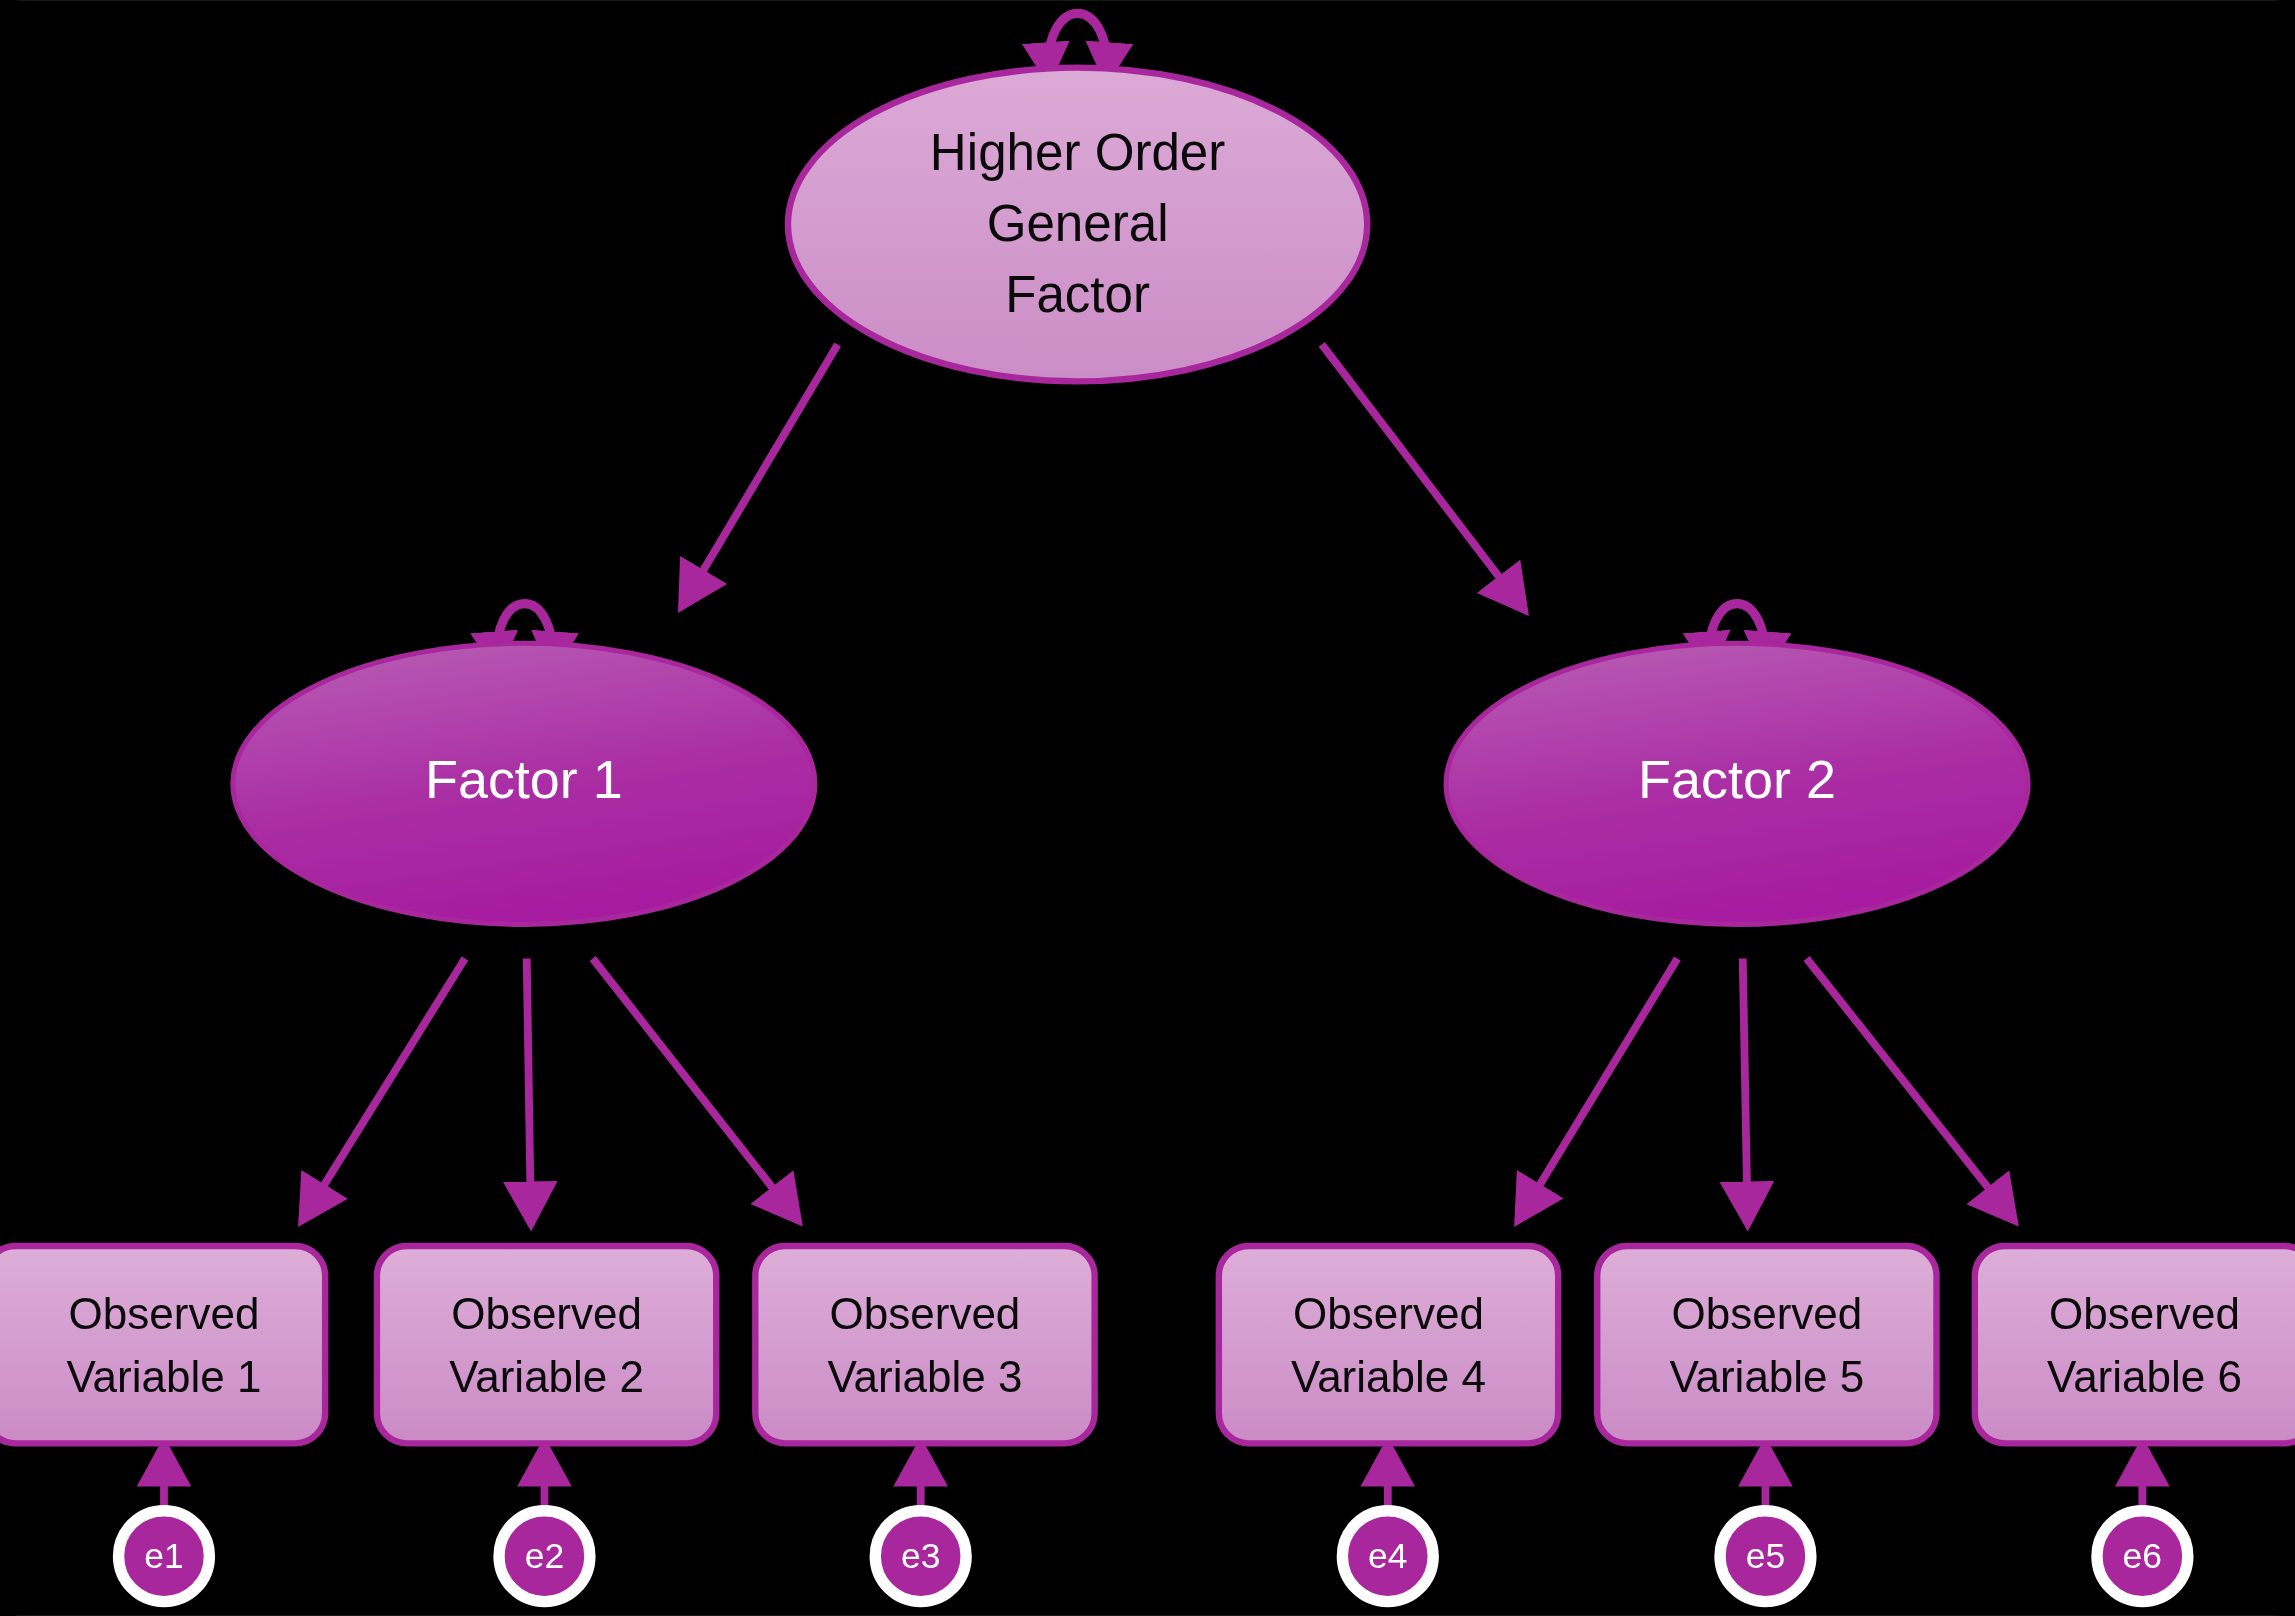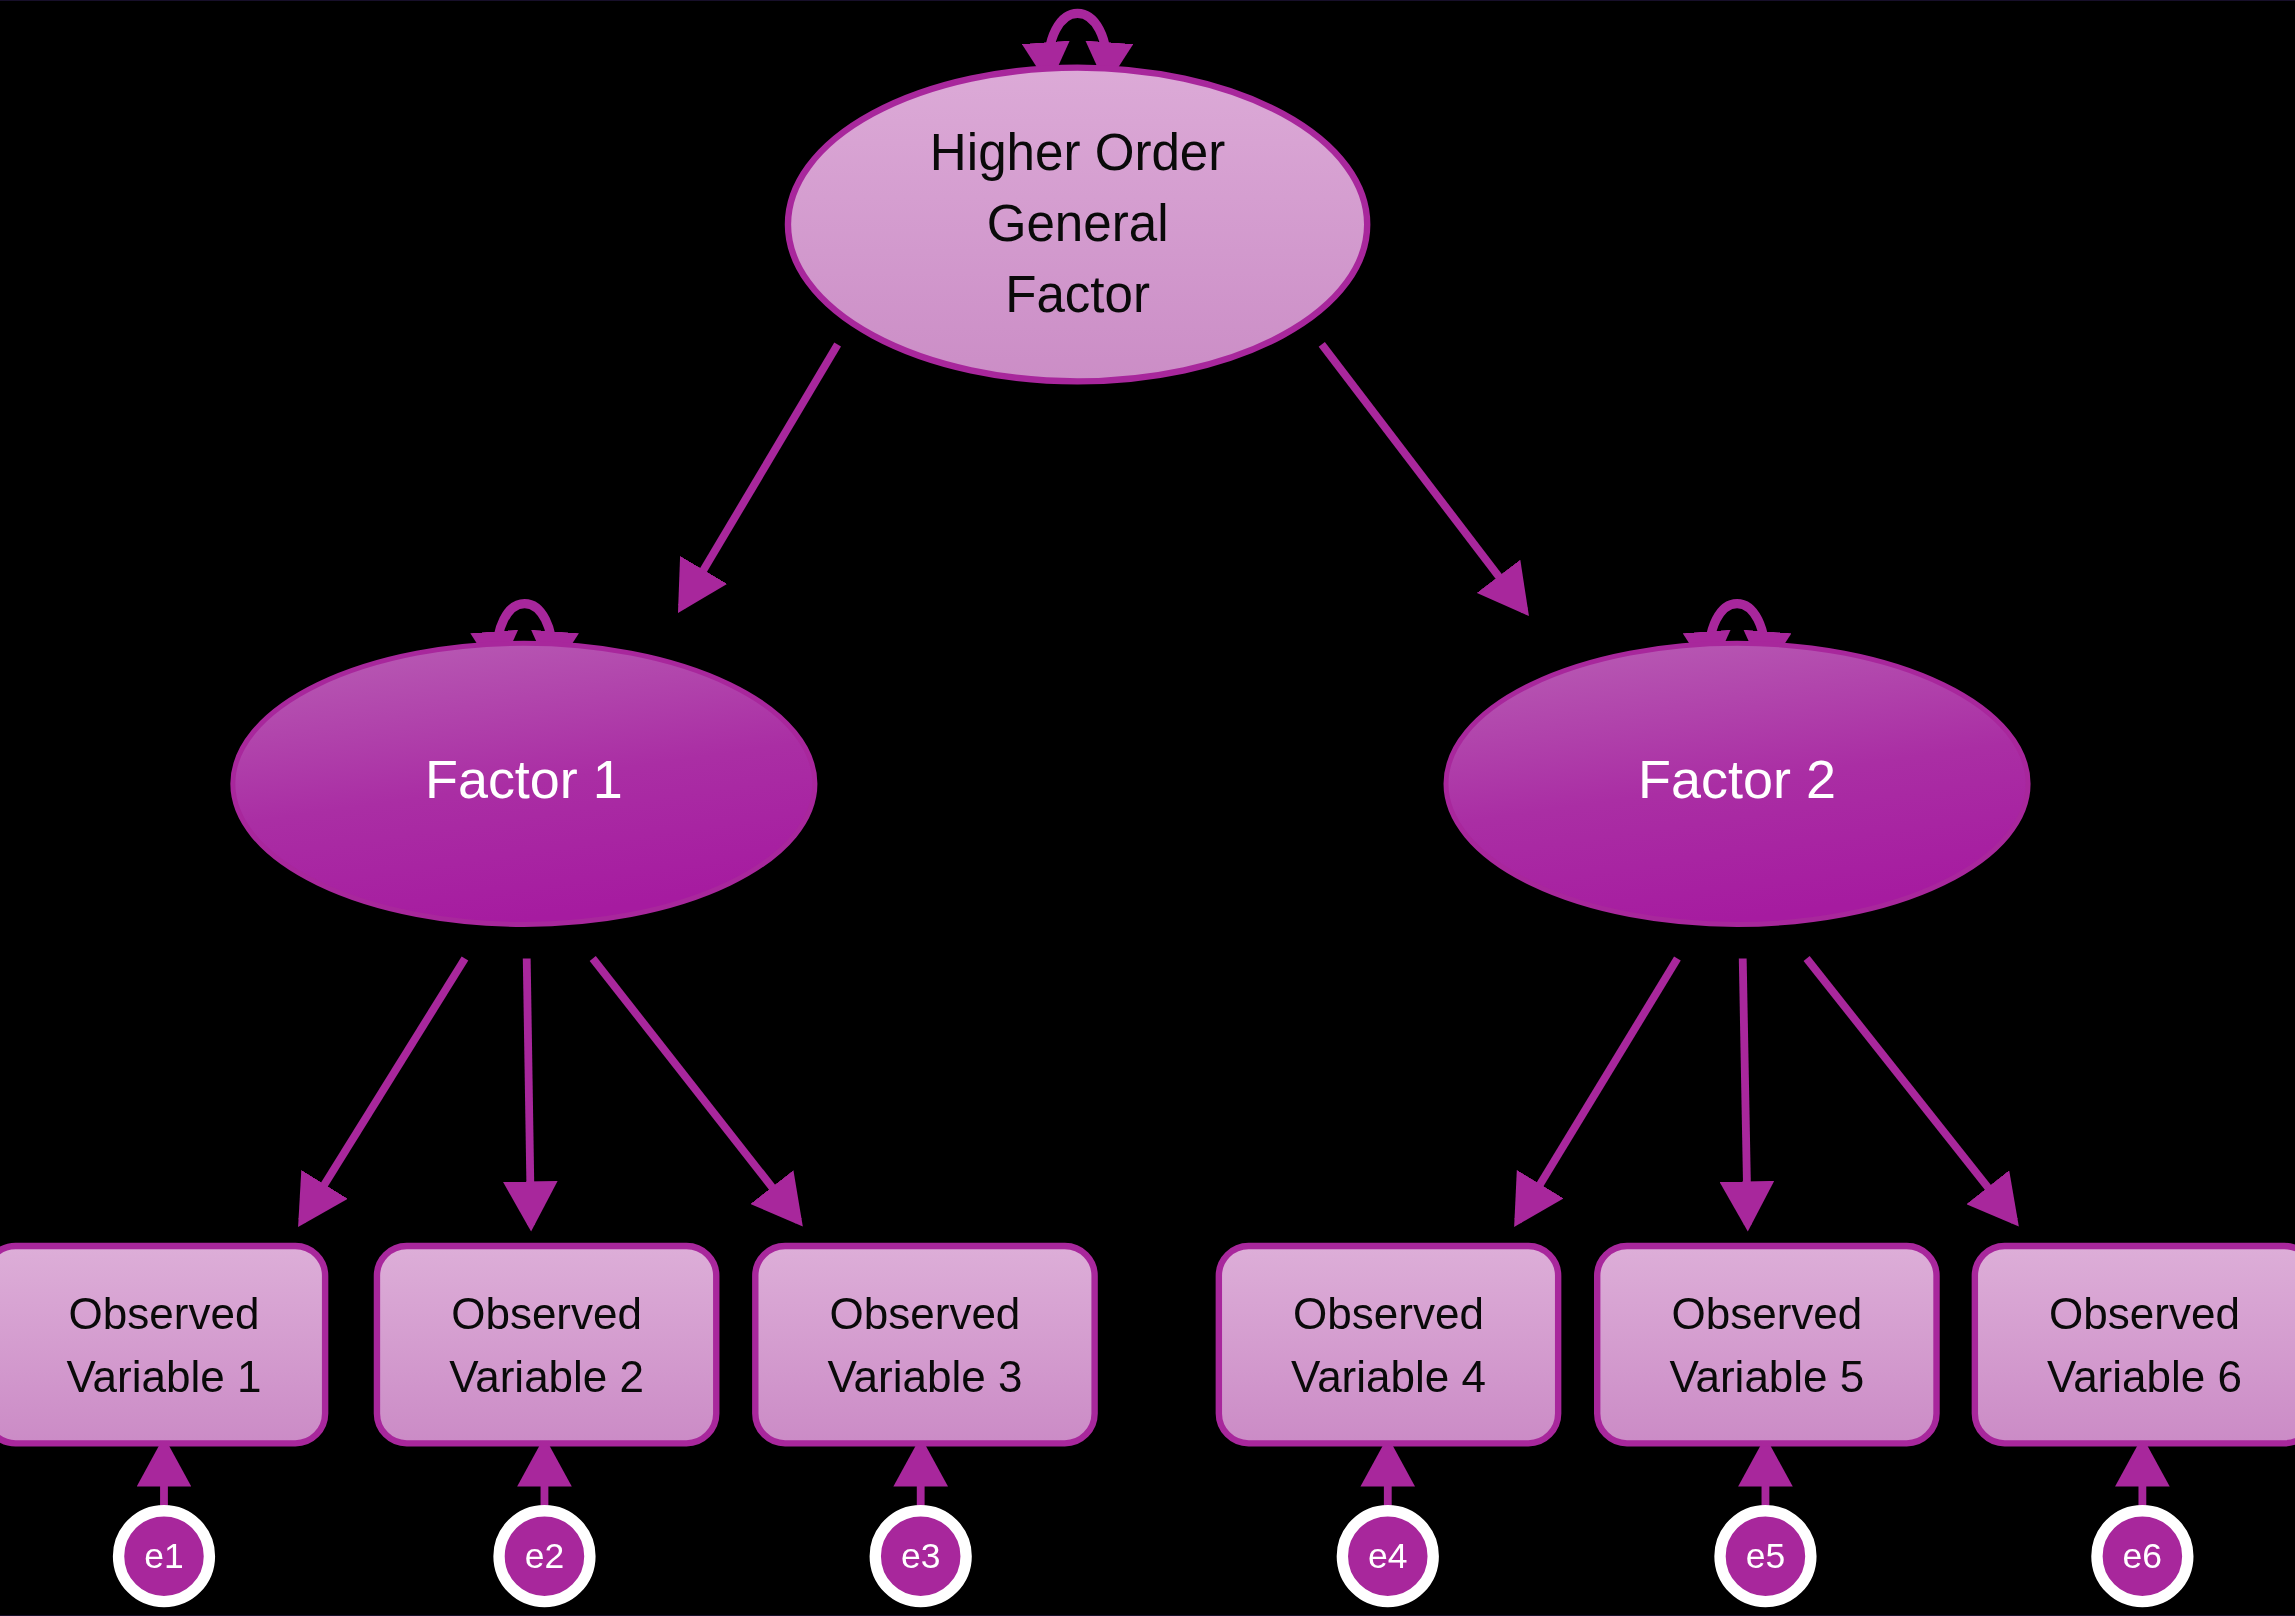--- a/index.html
+++ b/index.html
@@ -11,21 +11,22 @@
   body {
     width: 2295px;
     height: 1616px;
     overflow: hidden;
     font-family: "Liberation Sans", sans-serif;
   }
   #diagram-root {
     position: relative;
     width: 2295px;
     height: 1616px;
-    background: #8b5cf6;
+    background: #22c55e;
+    border-radius: 21px;
   }
   svg#sem-diagram {
     display: block;
     width: 2295px;
     height: 1616px;
   }
   .node-label {
     font-family: "Liberation Sans", sans-serif;
     text-anchor: middle;
     dominant-baseline: middle;

